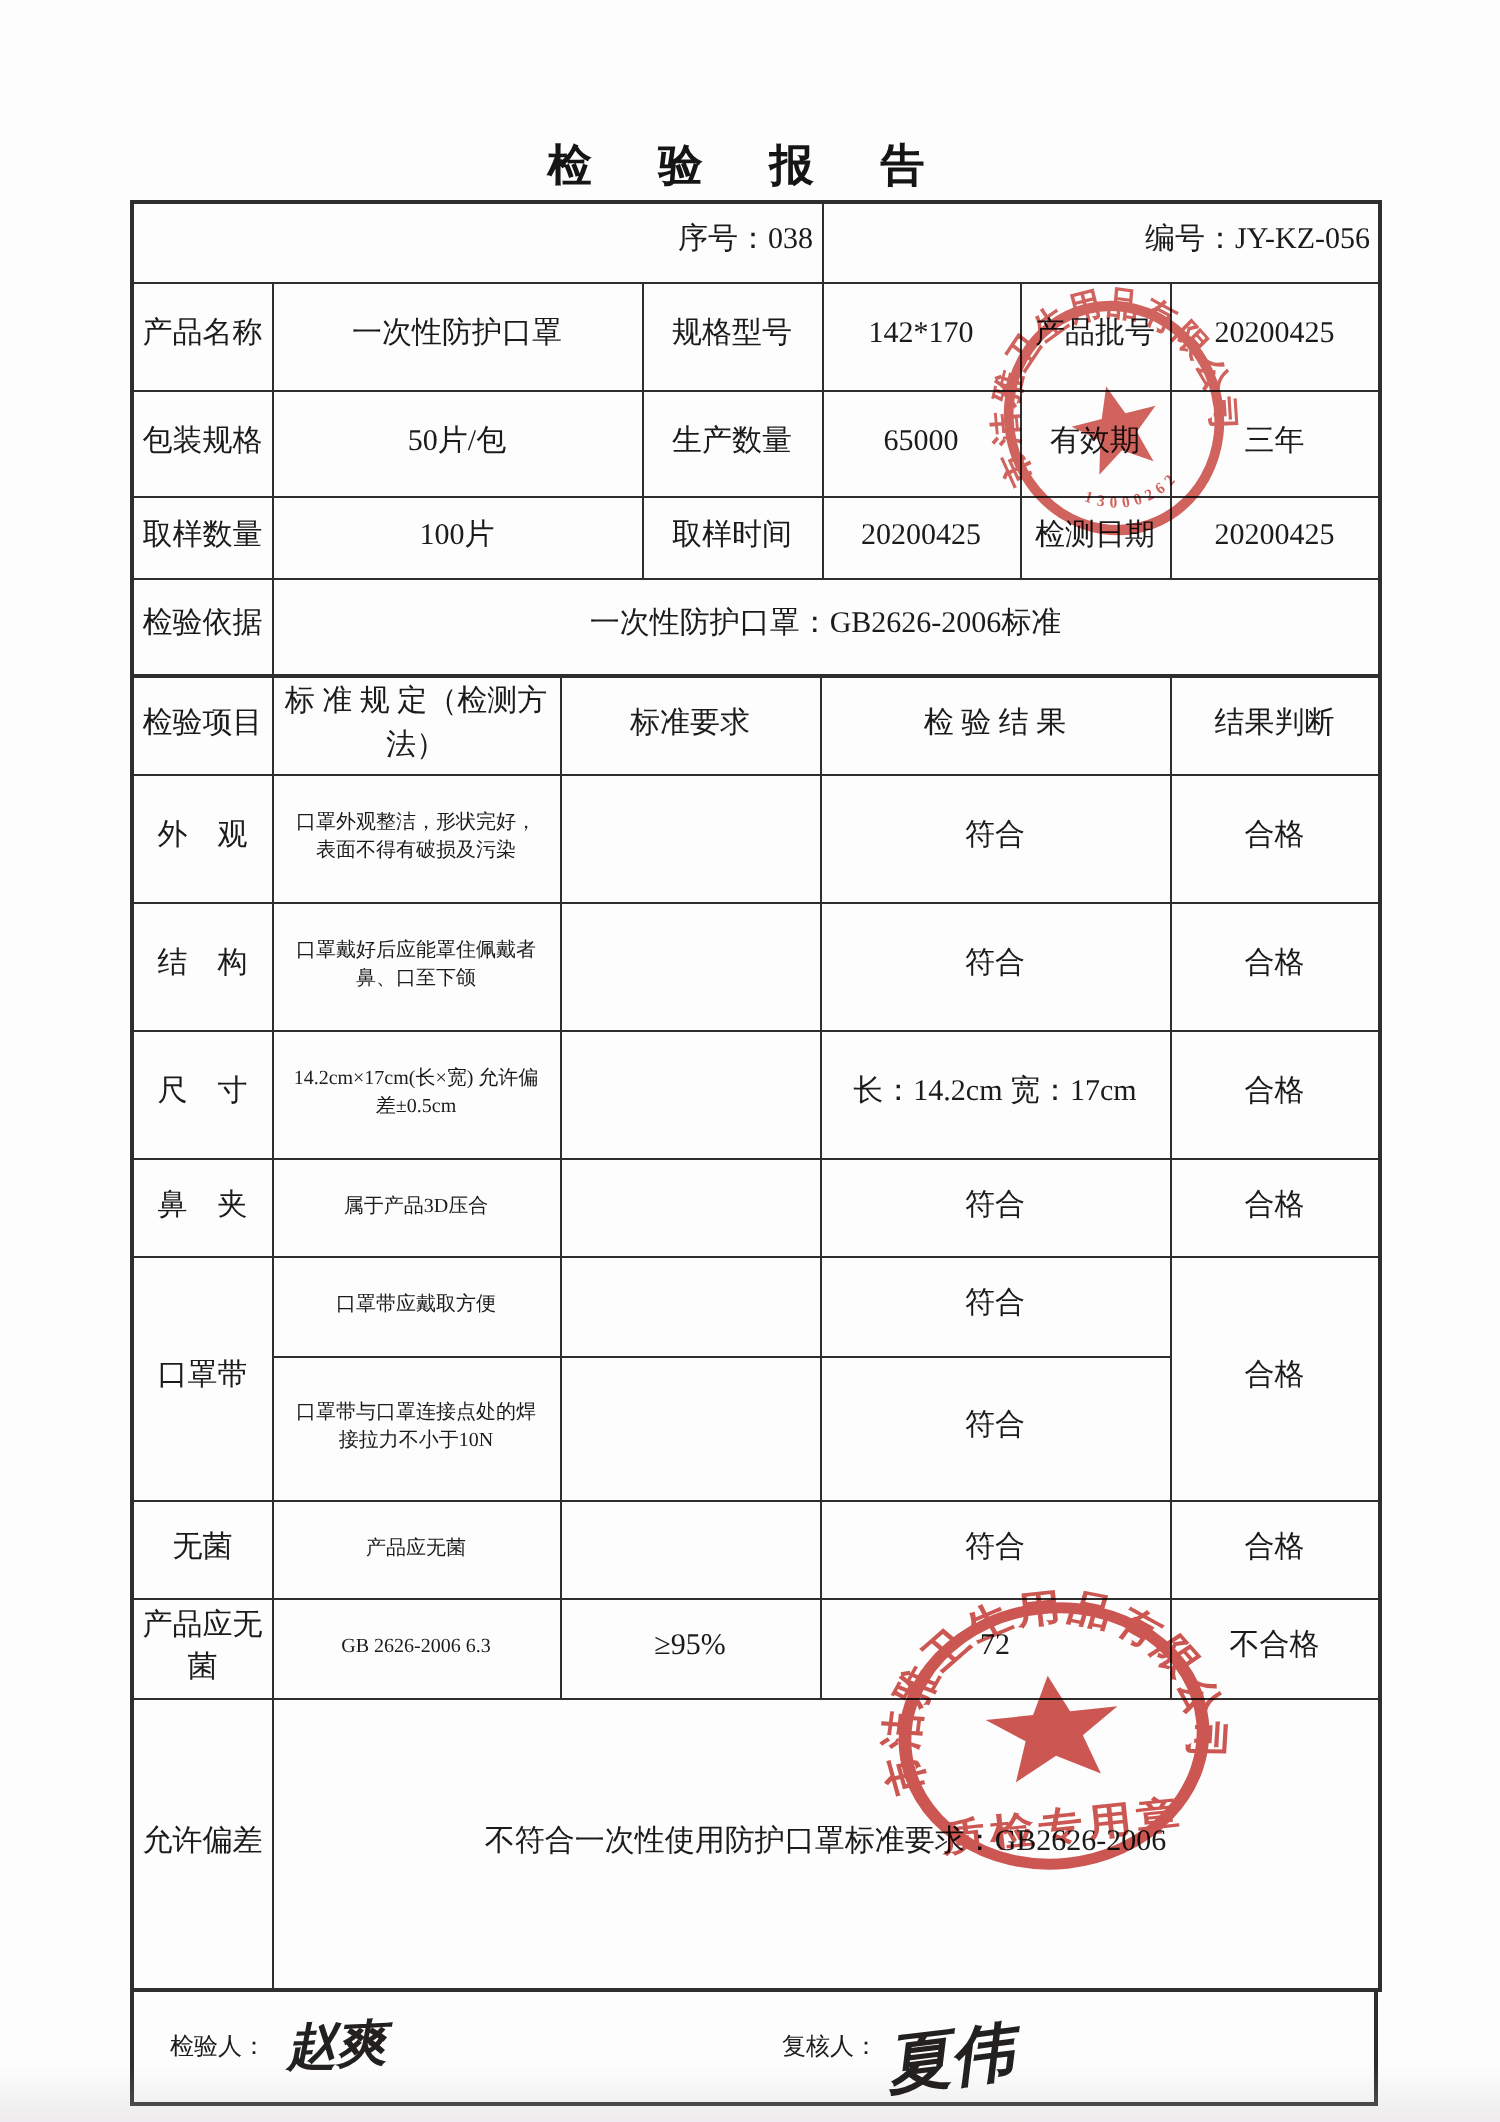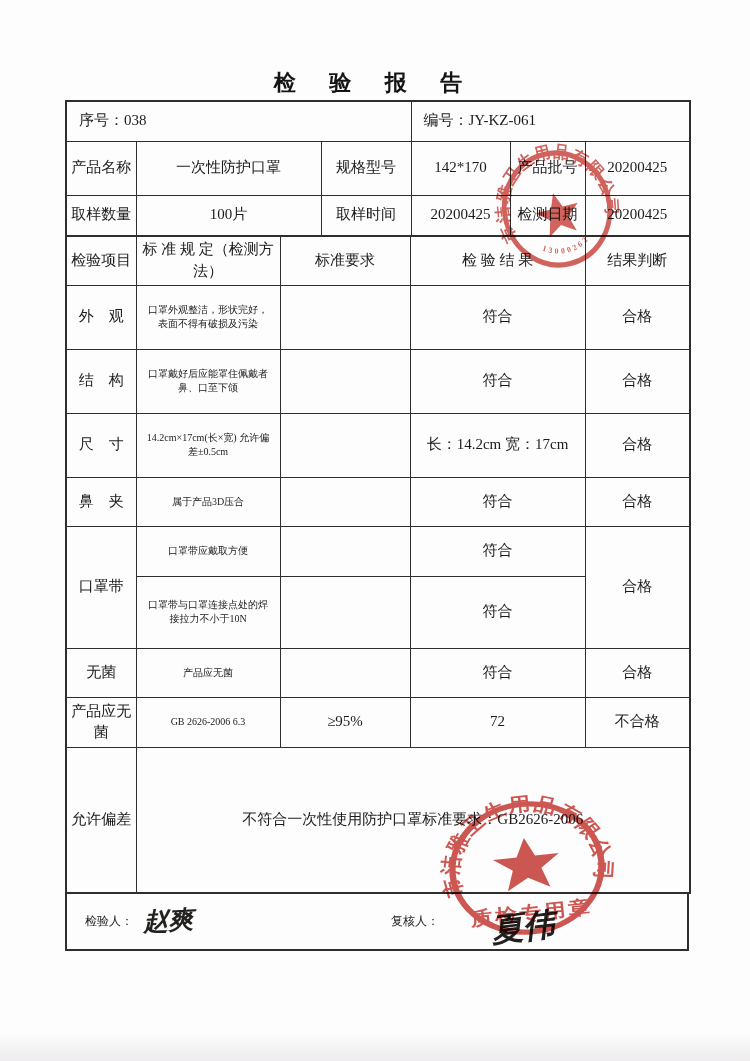--- a/index.html
+++ b/index.html
@@ -24,31 +24,31 @@
   .tbl-wrap{position:absolute;left:65px;top:100px;width:624px;}
   table{border-collapse:collapse;table-layout:fixed;width:624px;background:transparent;}
   table.joined{margin-top:-2px;}
   table,td,th{border:1px solid #2e2e2e;}
   table{border-width:2px;}
   td{
     vertical-align:middle;text-align:center;
     font-size:15px;line-height:1.45;color:#1b1b1b;
     padding:2px 4px;overflow:visible;
   }
-  td.left{text-align:left;padding-left:12px;}
+  td.left{text-align:right;padding-left:12px;}
   td.std{font-size:10px;padding:17px 8px;}
   .r-h40{height:40px}.r-h41{height:41px}.r-h43{height:43px}.r-h45{height:45px}
   .r-h48{height:48px}.r-h49{height:49px}.r-h53{height:53px}
   .r-h54{height:54px}.r-h60{height:60px}.r-h72{height:72px}.r-h146{height:146px}
   .hdr td{font-weight:normal;font-size:15px;}
   
   .sig-cell{height:51px;}
   .sig-flex{display:flex;align-items:center;}
   .sig-group{display:flex;align-items:center;width:50%;padding-left:6px;box-sizing:border-box;}
-  .sig-group.second{padding-left:10px;gap:48px;}
+  .sig-group.second{padding-left:10px;}
   .sig-label{font-size:12px;}
   .handwriting{
     font-style:italic;font-weight:bold;
     font-family:"DejaVu Serif","Liberation Serif",serif;
     color:#23211f;
   }
   .hw-1{font-size:25px;transform:rotate(-3deg);margin-left:10px;}
   .hw-2{font-size:32px;transform:rotate(-7deg);margin-left:4px;position:relative;top:6px;z-index:3;}
   
   .stamp{position:absolute;mix-blend-mode:multiply;pointer-events:none;z-index:5;}
@@ -73,37 +73,49 @@
         <col style="width:70px">
           <col style="width:185px">
           <col style="width:90px">
         <col style="width:99px">
           <col style="width:75px">
           <col style="width:105px">
       </colgroup>
       <tbody>
           <tr class="r-h40">
         <td class="left" colspan="3"><span>序号：</span><span>038</span></td>
-        <td class="left" colspan="3"><span>编号：</span><span>JY-KZ-061</span></td>
+        <td class="left" colspan="3"><span>编号：</span><span>JY-KZ-056</span></td>
       </tr>
       <tr class="r-h54">
         <td>产品名称</td>
         <td>一次性防护口罩</td>
         <td>规格型号</td>
         <td>142*170</td>
         <td>产品批号</td>
         <td>20200425</td>
       </tr>
+      <tr class="r-h53">
+        <td>包装规格</td>
+        <td>50片/包</td>
+        <td>生产数量</td>
+        <td>65000</td>
+        <td>有效期</td>
+        <td>三年</td>
+      </tr>
       <tr class="r-h41">
         <td>取样数量</td>
         <td>100片</td>
         <td>取样时间</td>
         <td>20200425</td>
         <td>检测日期</td>
         <td>20200425</td>
+      </tr>
+      <tr class="r-h49">
+        <td>检验依据</td>
+        <td colspan="5">一次性防护口罩：GB2626-2006标准</td>
       </tr>
     </tbody>
       </table>
 
     <table class="joined">
       <colgroup>
         <col style="width:70px">
           <col style="width:144px">
           <col style="width:130px">
         <col style="width:175px">

